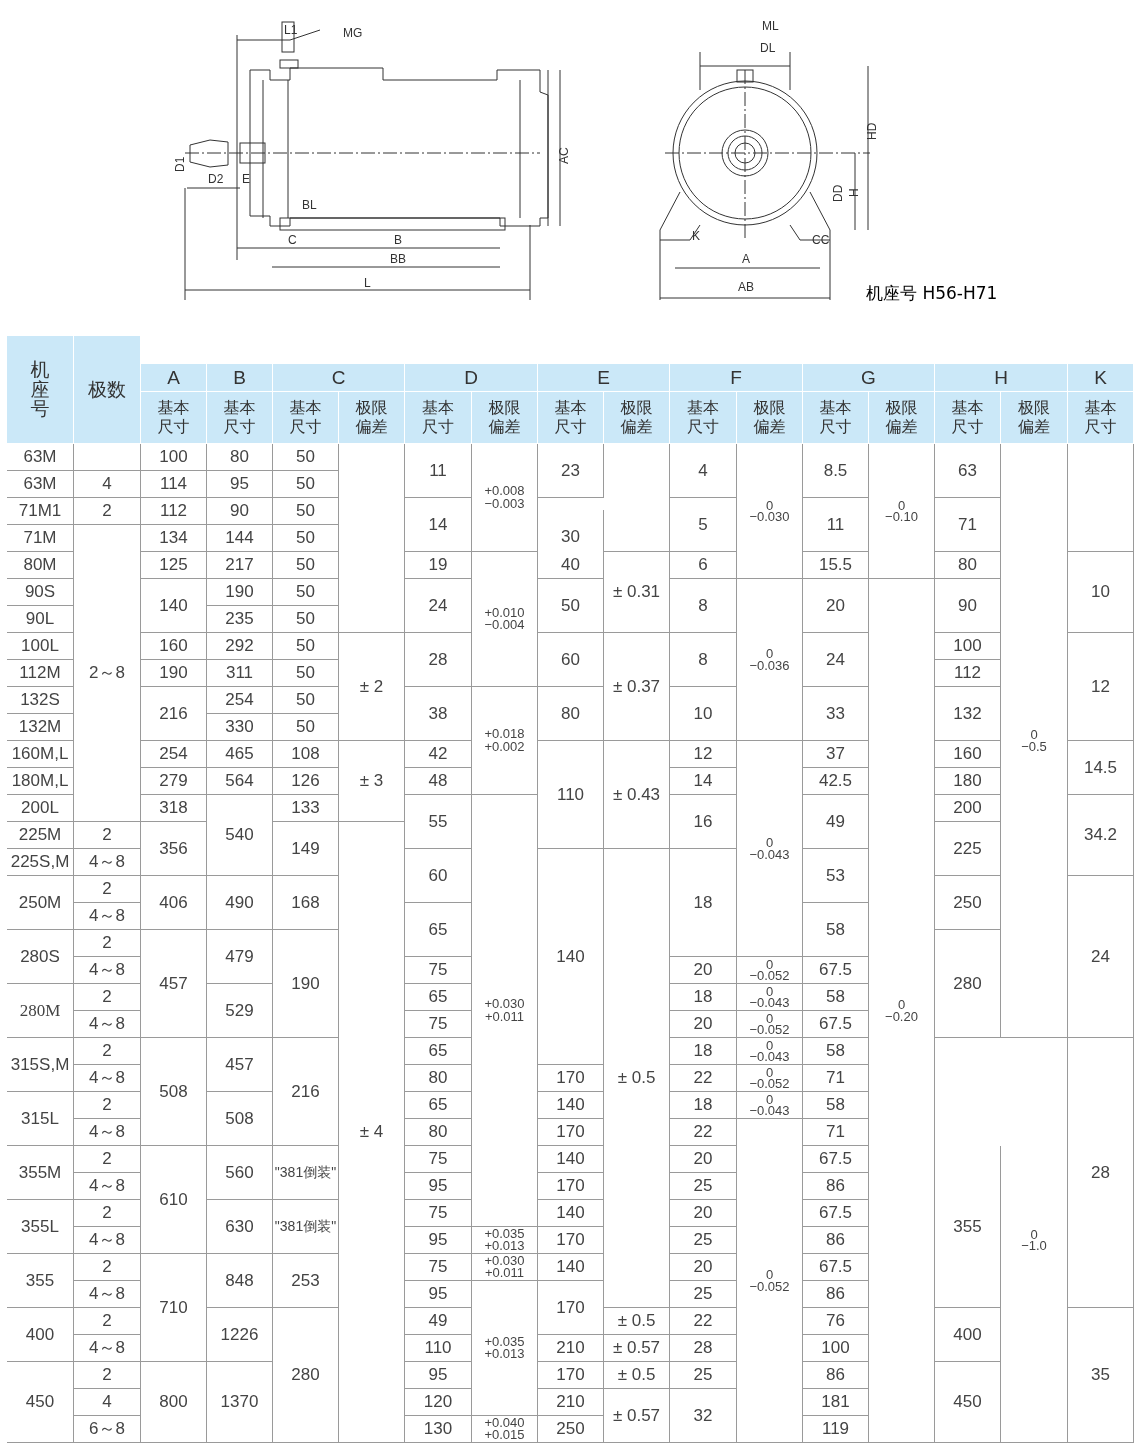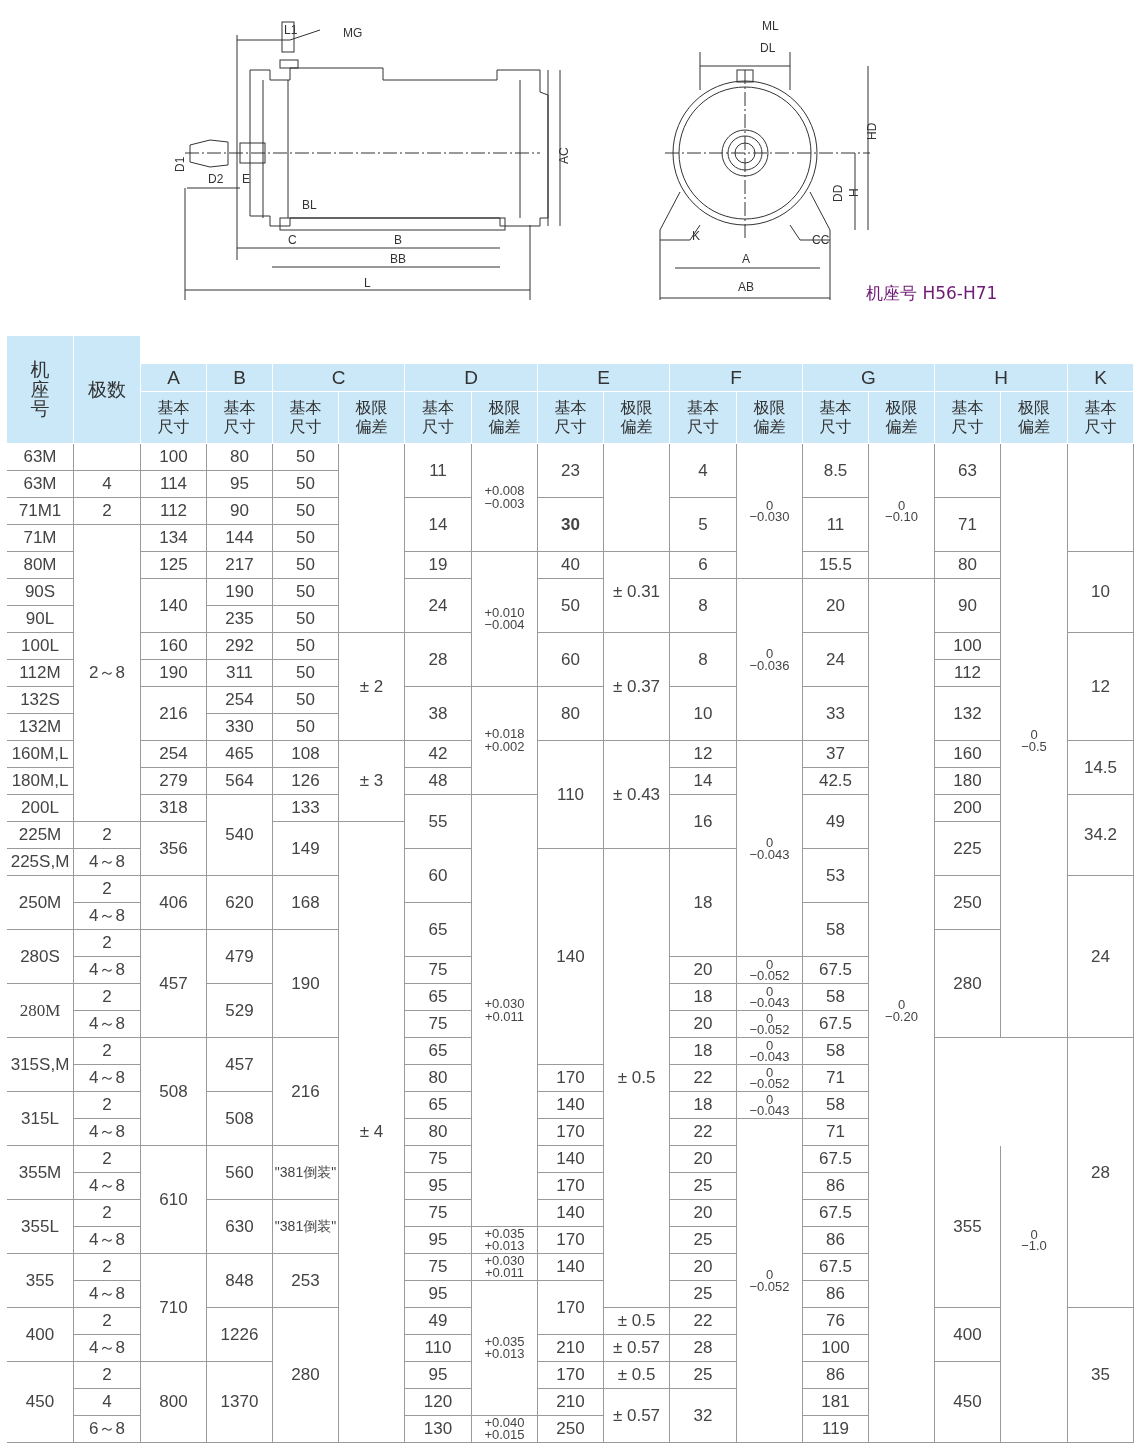--- a/index.html
+++ b/index.html
@@ -1,18 +1,18 @@
 <!DOCTYPE html>
 <html><head>
 <meta charset="utf-8">
 <style>
   html,body{margin:0;padding:0;background:#fff;}
   body{width:1144px;height:1449px;position:relative;overflow:hidden;font-family:"Liberation Sans","DejaVu Sans",sans-serif;color:#333;}
   #drawing{position:absolute;left:0;top:0;width:1144px;height:310px;}
-  .cap{position:absolute;left:866px;top:282px;font-size:17px;color:#701a75;font-family:"DejaVu Sans",sans-serif;}
+  .cap{position:absolute;left:866px;top:282px;font-size:17px;color:#000000;font-family:"DejaVu Sans",sans-serif;}
   #tbl{position:absolute;left:0;top:0;width:1144px;height:1449px;}
   .cell{position:absolute;box-sizing:border-box;display:flex;align-items:center;justify-content:center;text-align:center;font-size:17px;color:#444;background:#fff;border-right:1px solid #9a9a9a;border-bottom:1px solid #9a9a9a;line-height:1.05;white-space:pre-line;}
   .cell.hd{background:#cbe8f8;border-right:1px solid #fff;border-bottom:1px solid #fff;color:#333;}
   .cell.hd.big{font-size:19px;}
   .cell.hd.sub{font-size:16px;line-height:1.15;}
   .cell.tol{font-size:13px;line-height:0.95;}
   .cell.tol0{font-size:13px;line-height:0.85;}
   .cell.small{font-size:14px;}
   .tblborder{position:absolute;left:7px;top:444px;width:1px;height:999px;background:#9a9a9a;}
   .tbltop{position:absolute;left:7px;top:443px;width:1127px;height:1px;background:#9a9a9a;}
@@ -215,21 +215,21 @@
     <div class="cell " style="left: 207px; top: 552px; width: 66px; height: 27px;">217</div>
     <div class="cell " style="left: 207px; top: 579px; width: 66px; height: 27px;">190</div>
     <div class="cell " style="left: 207px; top: 606px; width: 66px; height: 27px;">235</div>
     <div class="cell " style="left: 207px; top: 633px; width: 66px; height: 27px;">292</div>
     <div class="cell " style="left: 207px; top: 660px; width: 66px; height: 27px;">311</div>
     <div class="cell " style="left: 207px; top: 687px; width: 66px; height: 27px;">254</div>
     <div class="cell " style="left: 207px; top: 714px; width: 66px; height: 27px;">330</div>
     <div class="cell " style="left: 207px; top: 741px; width: 66px; height: 27px;">465</div>
     <div class="cell " style="left: 207px; top: 768px; width: 66px; height: 27px;">564</div>
     <div class="cell " style="left: 207px; top: 795px; width: 66px; height: 81px;">540</div>
-    <div class="cell " style="left: 207px; top: 876px; width: 66px; height: 54px;">620</div>
+    <div class="cell " style="left: 207px; top: 876px; width: 66px; height: 54px;">490</div>
     <div class="cell " style="left: 207px; top: 930px; width: 66px; height: 54px;">479</div>
     <div class="cell " style="left: 207px; top: 984px; width: 66px; height: 54px;">529</div>
     <div class="cell " style="left: 207px; top: 1038px; width: 66px; height: 54px;">457</div>
     <div class="cell " style="left: 207px; top: 1092px; width: 66px; height: 54px;">508</div>
     <div class="cell " style="left: 207px; top: 1146px; width: 66px; height: 54px;">560</div>
     <div class="cell " style="left: 207px; top: 1200px; width: 66px; height: 54px;">630</div>
     <div class="cell " style="left: 207px; top: 1254px; width: 66px; height: 54px;">848</div>
     <div class="cell " style="left: 207px; top: 1308px; width: 66px; height: 54px;">1226</div>
     <div class="cell " style="left: 207px; top: 1362px; width: 66px; height: 81px;">1370</div>
     <div class="cell " style="left: 273px; top: 444px; width: 66px; height: 27px;">50</div>
@@ -297,21 +297,21 @@
 +0.011</div>
     <div class="cell tol" style="left: 472px; top: 1227px; width: 66px; height: 27px;">+0.035
 +0.013</div>
     <div class="cell tol" style="left: 472px; top: 1254px; width: 66px; height: 27px;">+0.030
 +0.011</div>
     <div class="cell tol" style="left: 472px; top: 1281px; width: 66px; height: 135px;">+0.035
 +0.013</div>
     <div class="cell tol" style="left: 472px; top: 1416px; width: 66px; height: 27px;">+0.040
 +0.015</div>
     <div class="cell " style="left: 538px; top: 444px; width: 66px; height: 54px;">23</div>
-    <div class="cell " style="left: 538px; top: 498px; width: 66px; height: 54px; font-weight: bold;">30</div>
+    <div class="cell " style="left: 538px; top: 510px; width: 66px; height: 54px;">30</div>
     <div class="cell " style="left: 538px; top: 552px; width: 66px; height: 27px;">40</div>
     <div class="cell " style="left: 538px; top: 579px; width: 66px; height: 54px;">50</div>
     <div class="cell " style="left: 538px; top: 633px; width: 66px; height: 54px;">60</div>
     <div class="cell " style="left: 538px; top: 687px; width: 66px; height: 54px;">80</div>
     <div class="cell " style="left: 538px; top: 741px; width: 66px; height: 108px;">110</div>
     <div class="cell " style="left: 538px; top: 849px; width: 66px; height: 216px;">140</div>
     <div class="cell " style="left: 538px; top: 1065px; width: 66px; height: 27px;">170</div>
     <div class="cell " style="left: 538px; top: 1092px; width: 66px; height: 27px;">140</div>
     <div class="cell " style="left: 538px; top: 1119px; width: 66px; height: 27px;">170</div>
     <div class="cell " style="left: 538px; top: 1146px; width: 66px; height: 27px;">140</div>

